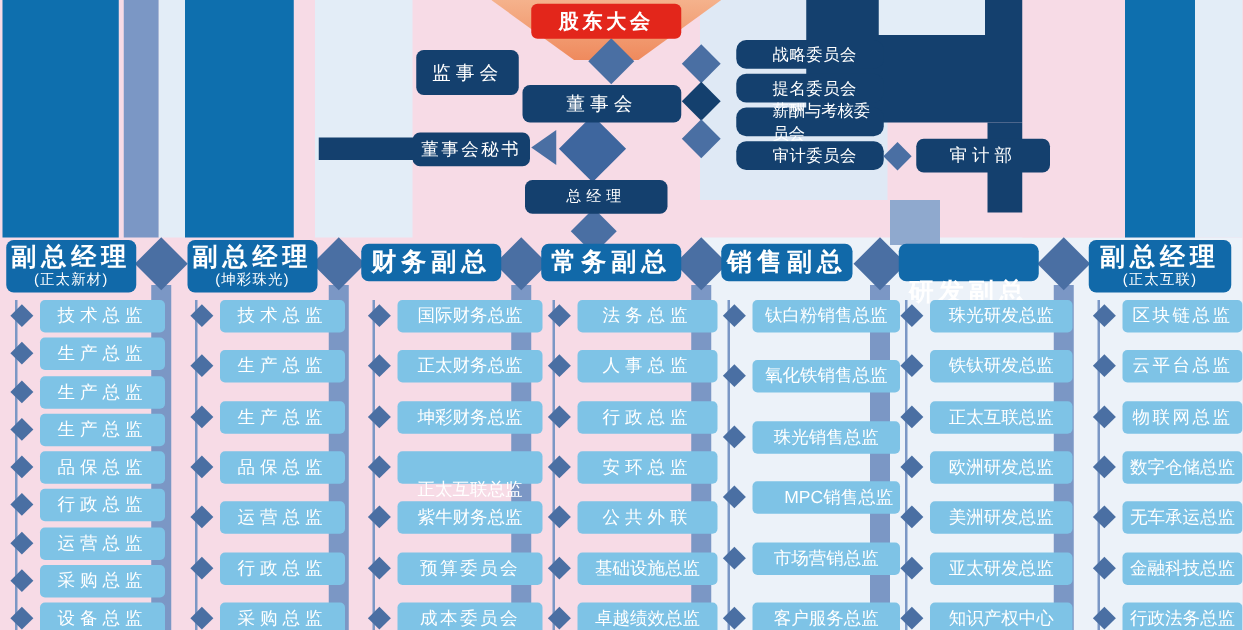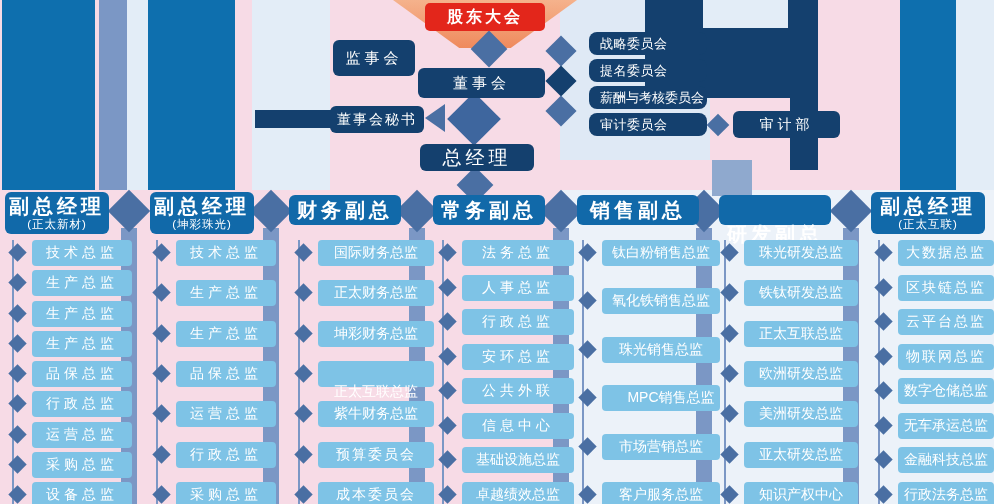--- a/index.html
+++ b/index.html
@@ -16,21 +16,21 @@
   }
   .abs{position:absolute;}
   .patch{position:absolute;}
   .navy-box{
     position:absolute;background:var(--navy);color:#fff;border-radius:6px;
     display:flex;align-items:center;justify-content:center;font-size:14px;
   }
   .committee{
     position:absolute;left:589px;width:118px;height:23px;background:var(--navy);
     color:#fff;border-radius:8px;display:flex;align-items:center;
-    padding-left:11px;box-sizing:border-box;font-size:13px;letter-spacing:0.5px;
+    padding-left:29px;box-sizing:border-box;font-size:13px;letter-spacing:0.5px;
   }
   .red-box{
     position:absolute;left:425px;top:3px;width:120px;height:28px;background:var(--red);
     color:#fff;border-radius:5px;display:flex;align-items:center;justify-content:center;
     font-size:16px;font-weight:bold;letter-spacing:3px;z-index:5;
   }
   .funnel{
     position:absolute;left:393px;top:0;width:184px;height:48px;
     background:linear-gradient(180deg,var(--orange-lt),var(--orange));
     clip-path:polygon(0 0,100% 0,64% 100%,36% 100%);z-index:4;
@@ -89,21 +89,21 @@
 
 <div class="navy-box" style="left:333px;top:40px;width:82px;height:36px;font-size:15px;letter-spacing:4px;z-index:5;">监事会</div>
 
 <div class="navy-box" style="left:418px;top:68px;width:127px;height:30px;font-size:15px;letter-spacing:4px;z-index:5;">董事会</div>
 
 <div class="diamond" style="left:455px;top:100px;width:38px;height:38px;background:#3E669E;z-index:3;"></div>
 <div class="tri-left" style="left:425px;top:104px;z-index:3;"></div>
 
 <div class="navy-box" style="left:330px;top:106px;width:94px;height:27px;letter-spacing:2px;z-index:5;">董事会秘书</div>
 
-<div class="navy-box" style="left:420px;top:144px;width:114px;height:27px;font-size:19px;letter-spacing:4px;z-index:5;">总经理</div>
+<div class="navy-box" style="left:420px;top:144px;width:114px;height:27px;font-size:12px;letter-spacing:4px;z-index:5;">总经理</div>
 
 <div class="diamond" style="left:462px;top:172px;width:26px;height:26px;z-index:3;"></div>
 
 <div class="diamond" style="left:550px;top:40px;width:22px;height:22px;"></div>
 <div class="diamond" style="left:550px;top:70px;width:22px;height:22px;background:var(--navy);"></div>
 <div class="diamond" style="left:550px;top:100px;width:22px;height:22px;"></div>
 
 <div class="committee" style="top:32px;">战略委员会</div>
 <div class="committee" style="top:59px;">提名委员会</div>
 <div class="committee" style="top:86px;letter-spacing:0;">薪酬与考核委员会</div>
@@ -259,32 +259,28 @@
       <div class="item">
         <span class="dm"></span>
         <span style="letter-spacing: 4px;">安环总监</span>
       </div>
       <div class="item">
         <span class="dm"></span>
         <span style="letter-spacing: 4px;">公共外联</span>
       </div>
       <div class="item">
         <span class="dm"></span>
-        <span style="letter-spacing: 4px;">信息中心</span>
-      </div>
-      <div class="item">
-        <span class="dm"></span>
         <span style="letter-spacing: 0px;">基础设施总监</span>
       </div>
       <div class="item">
         <span class="dm"></span>
         <span style="letter-spacing: 0px;">卓越绩效总监</span>
       </div>
     </div>
-    <div class="col-header" style="left: 577px; width: 122px; top: 195px; height: 30px;">
+    <div class="col-header" style="left: 577px; width: 105px; top: 195px; height: 30px;">
       <span class="t" style="letter-spacing: 4px;">销售副总</span>
     </div>
     <div class="rail" style="left: 582px;"></div>
     <div class="items-wrap" style="left: 602px; top: 240px; width: 118px; height: 268px;">
       <div class="item">
         <span class="dm"></span>
         <span style="letter-spacing: 0px;">钛白粉销售总监</span>
       </div>
       <div class="item">
         <span class="dm"></span>
@@ -342,24 +338,20 @@
       </div>
     </div>
     <div class="col-header" style="left: 871px; width: 114px; top: 192px; height: 42px;">
       <span class="t" style="letter-spacing: 4px;">副总经理</span>
       <span class="s">(正太互联)</span>
     </div>
     <div class="rail" style="left: 878px;"></div>
     <div class="items-wrap" style="left: 898px; top: 240px; width: 96px; height: 268px;">
       <div class="item">
         <span class="dm"></span>
-        <span style="letter-spacing: 2px;">大数据总监</span>
-      </div>
-      <div class="item">
-        <span class="dm"></span>
         <span style="letter-spacing: 2px;">区块链总监</span>
       </div>
       <div class="item">
         <span class="dm"></span>
         <span style="letter-spacing: 2px;">云平台总监</span>
       </div>
       <div class="item">
         <span class="dm"></span>
         <span style="letter-spacing: 2px;">物联网总监</span>
       </div>

